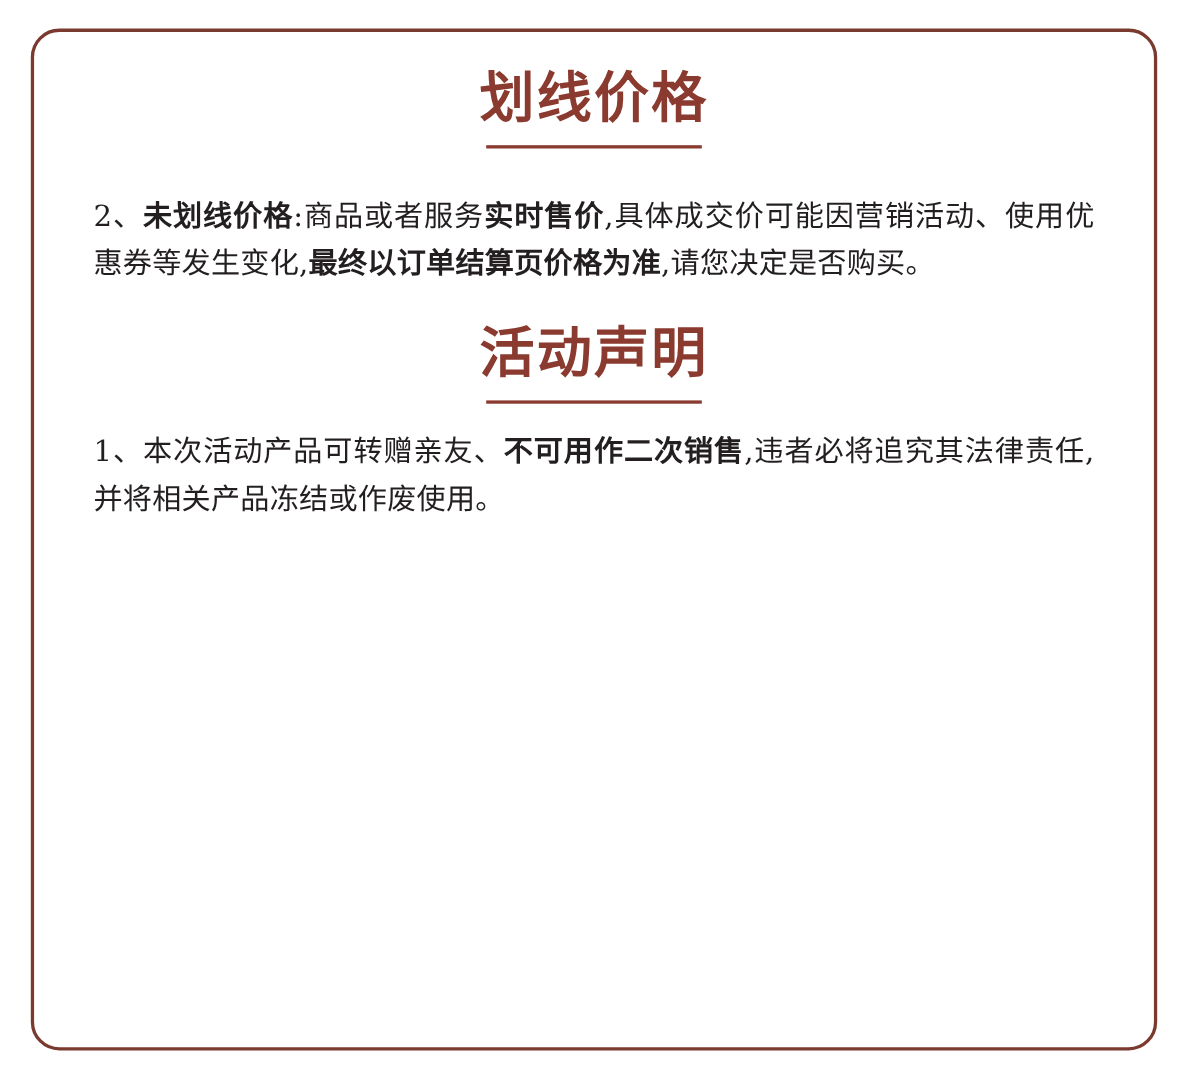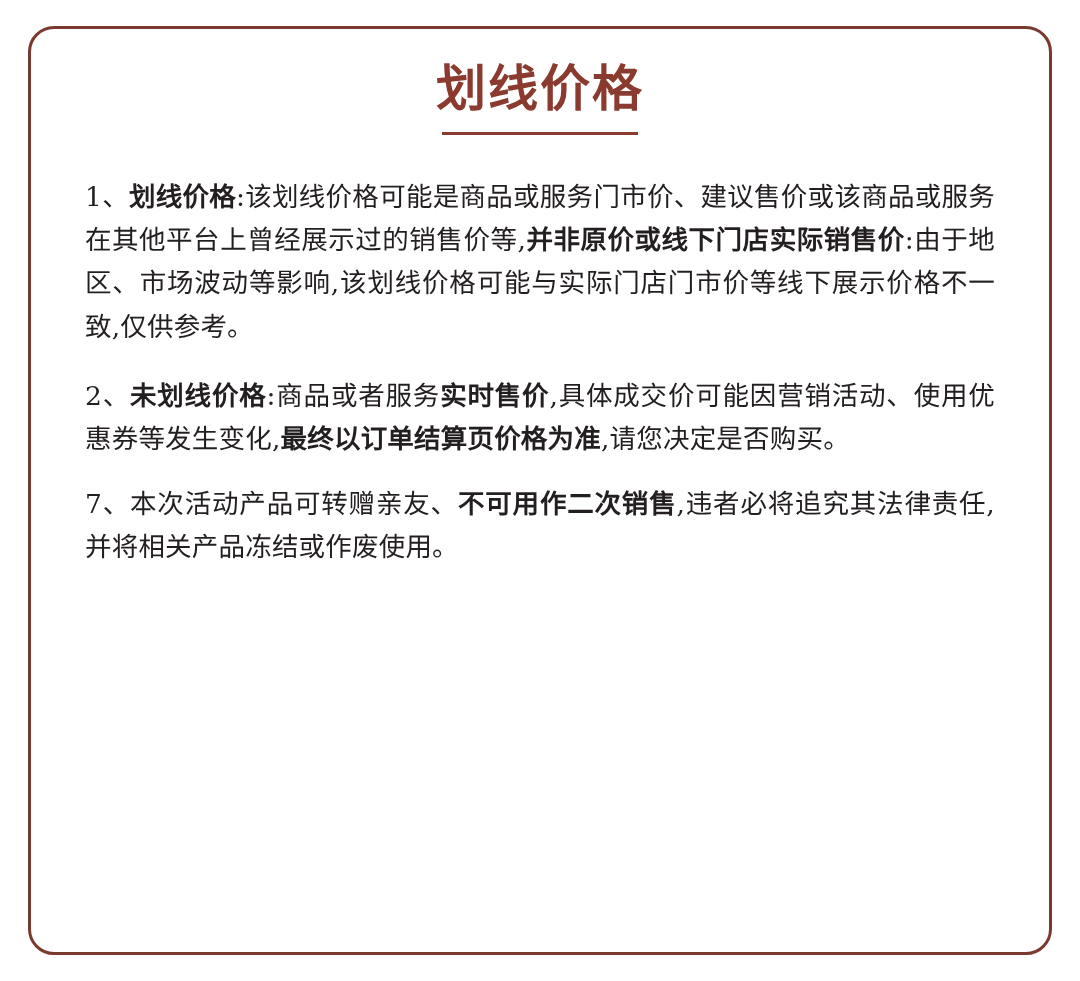--- a/index.html
+++ b/index.html
@@ -79,23 +79,26 @@
 
 <div class="page">
   <div class="frame" style="border-color: rgb(123, 58, 48);">
 
     <div class="section-title-wrap">
       <span class="section-title" style="color: rgb(138, 58, 46);">划线价格</span>
       <div class="title-rule" style="background: rgb(138, 58, 46);"></div>
     </div>
 
     <div class="block-1">
-      <p class="para"><span>1、</span><span class="bold">划线价格</span><span>:该划线价格可能是商品或服务门市价、建议售价或该商品或服务在其他平台上曾经展示过的销售价等,</span><span class="bold">并非原价或线下门店实际销售价</span><span>:由于地区、市场波动等影响,该划线价格可能与实际门店门市价等线下展示价格不一致,仅供参考。</span></p>
       <p class="para"><span>2、</span><span class="bold">未划线价格</span><span>:商品或者服务</span><span class="bold">实时售价</span><span>,具体成交价可能因营销活动、使用优惠券等发生变化,</span><span class="bold">最终以订单结算页价格为准</span><span>,请您决定是否购买。</span></p>
     </div>
 
+    <div class="section-title-wrap block-2-title">
+      <span class="section-title" style="color: rgb(138, 58, 46);">活动声明</span>
+      <div class="title-rule" style="background: rgb(138, 58, 46);"></div>
+    </div>
 
     <div class="list">
-      <p class="para"><span>7、本次活动产品可转赠亲友、</span><span class="bold">不可用作二次销售</span><span>,违者必将追究其法律责任,并将相关产品冻结或作废使用。</span></p>
+      <p class="para"><span>1、本次活动产品可转赠亲友、</span><span class="bold">不可用作二次销售</span><span>,违者必将追究其法律责任,并将相关产品冻结或作废使用。</span></p>
     </div>
 
   </div>
 </div>
 
 </body></html>

